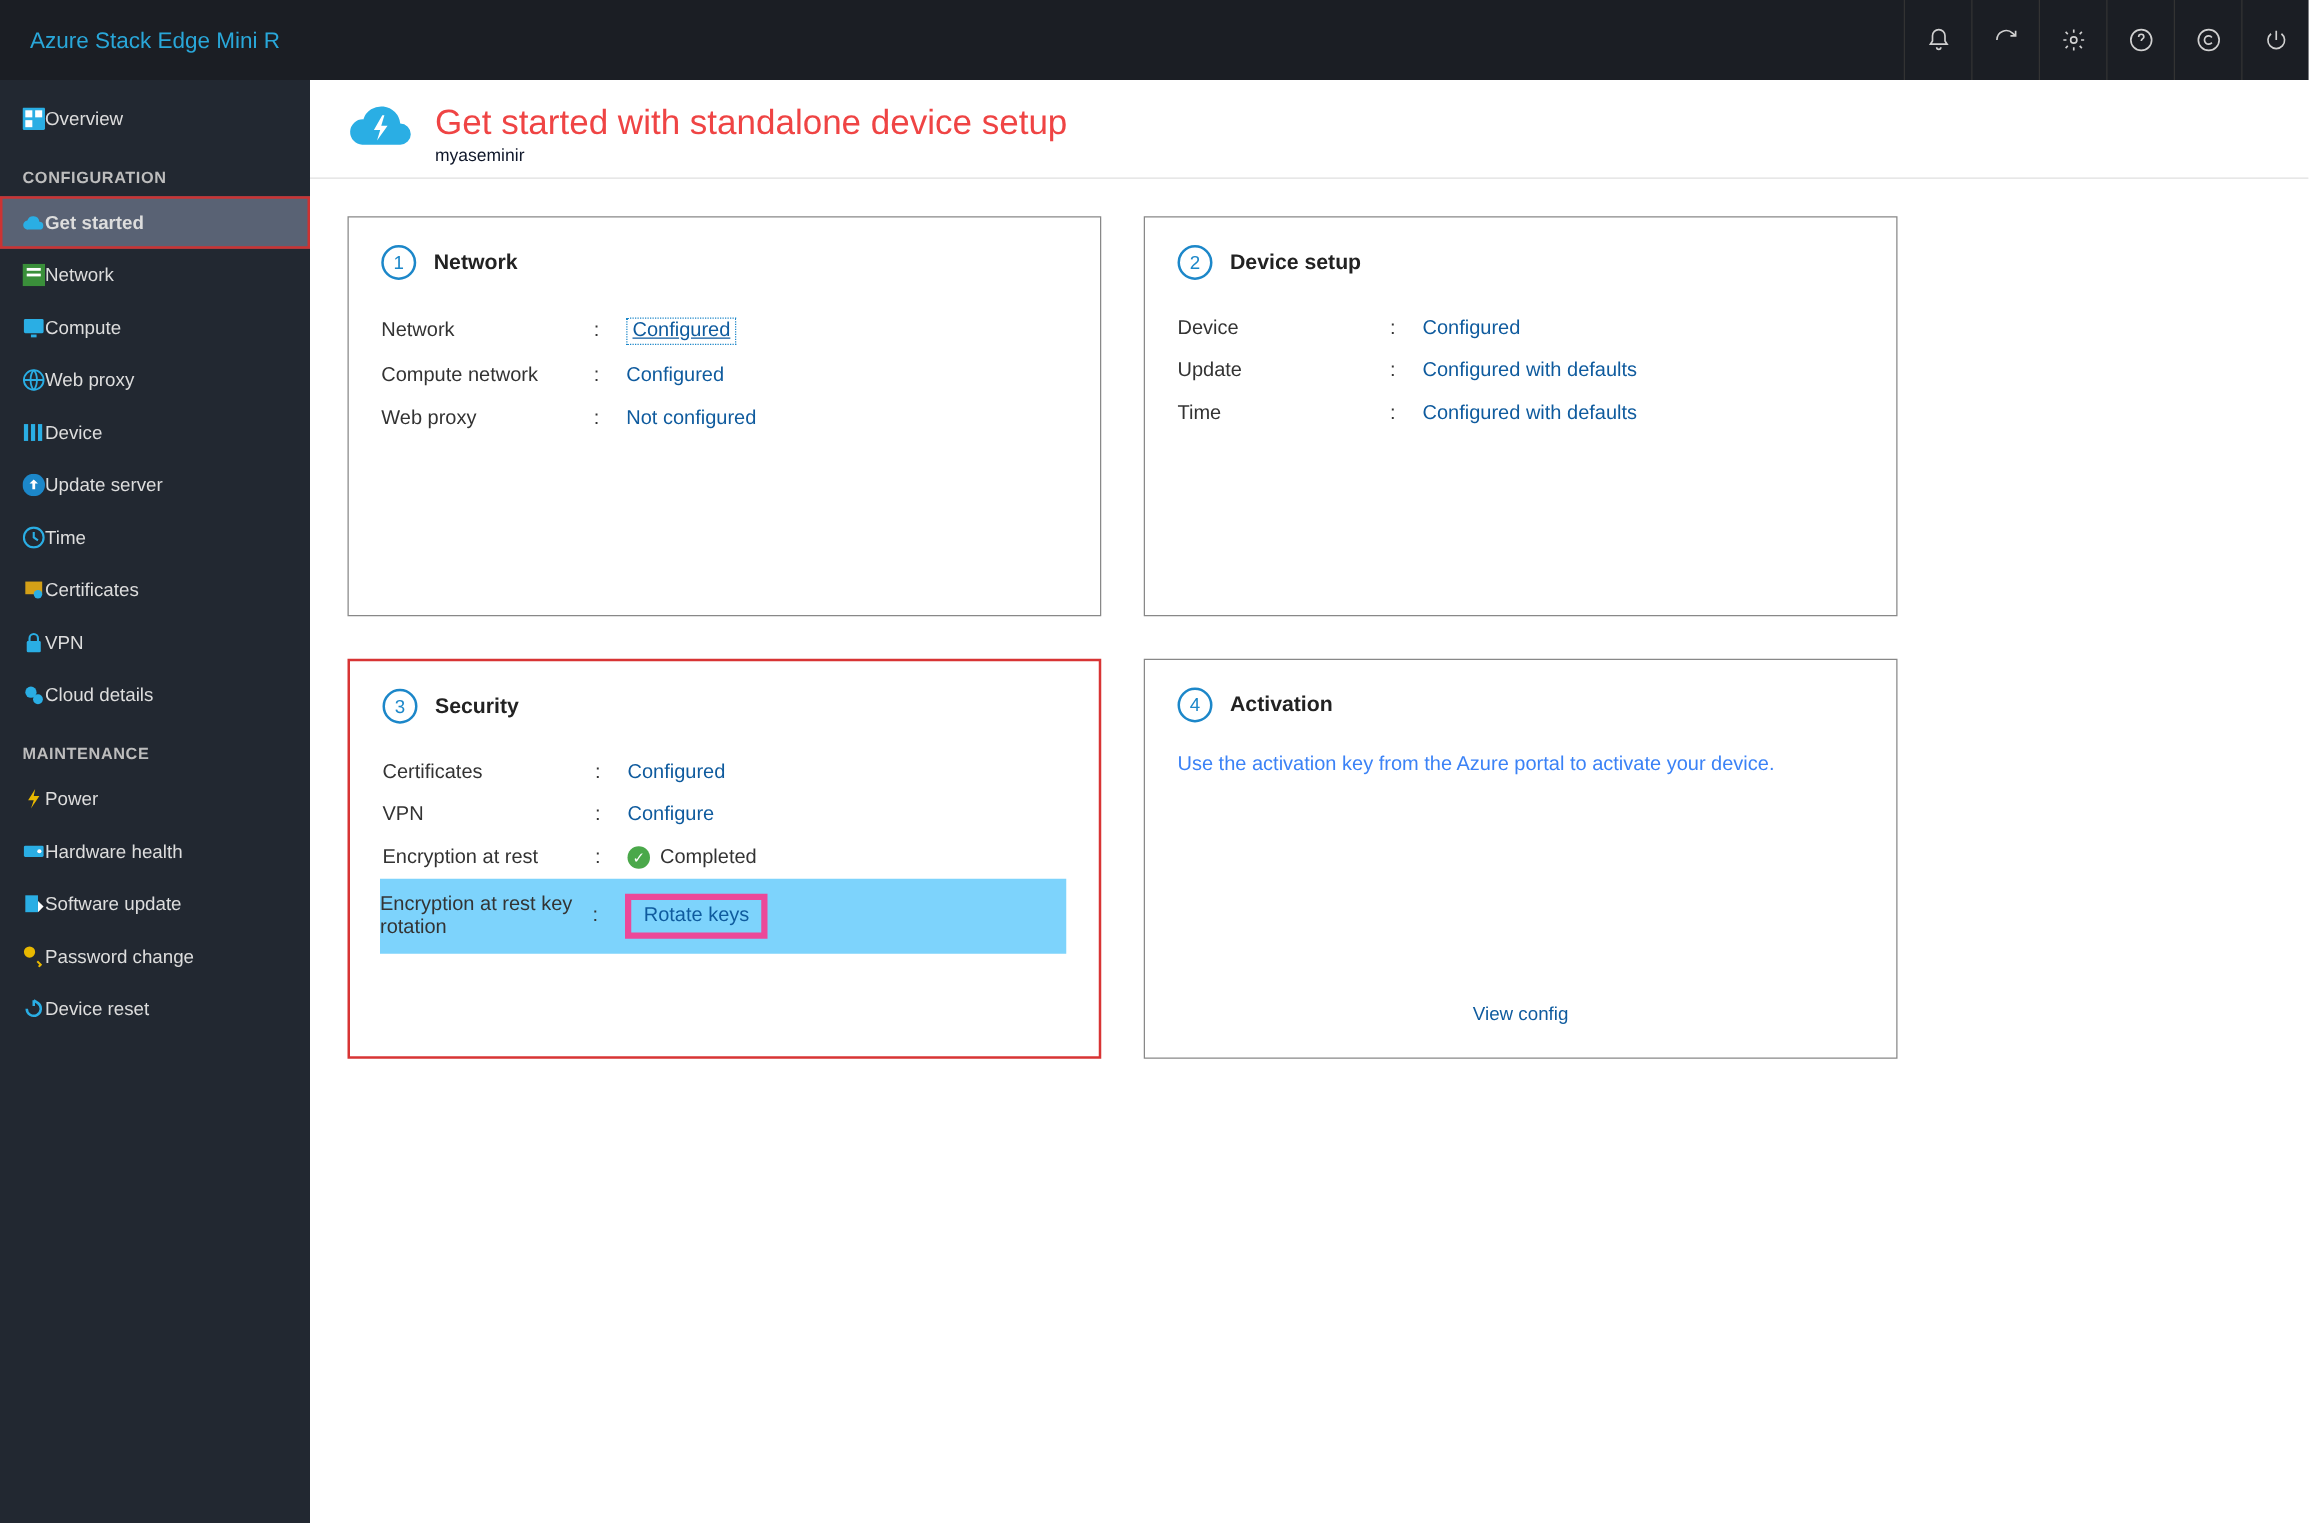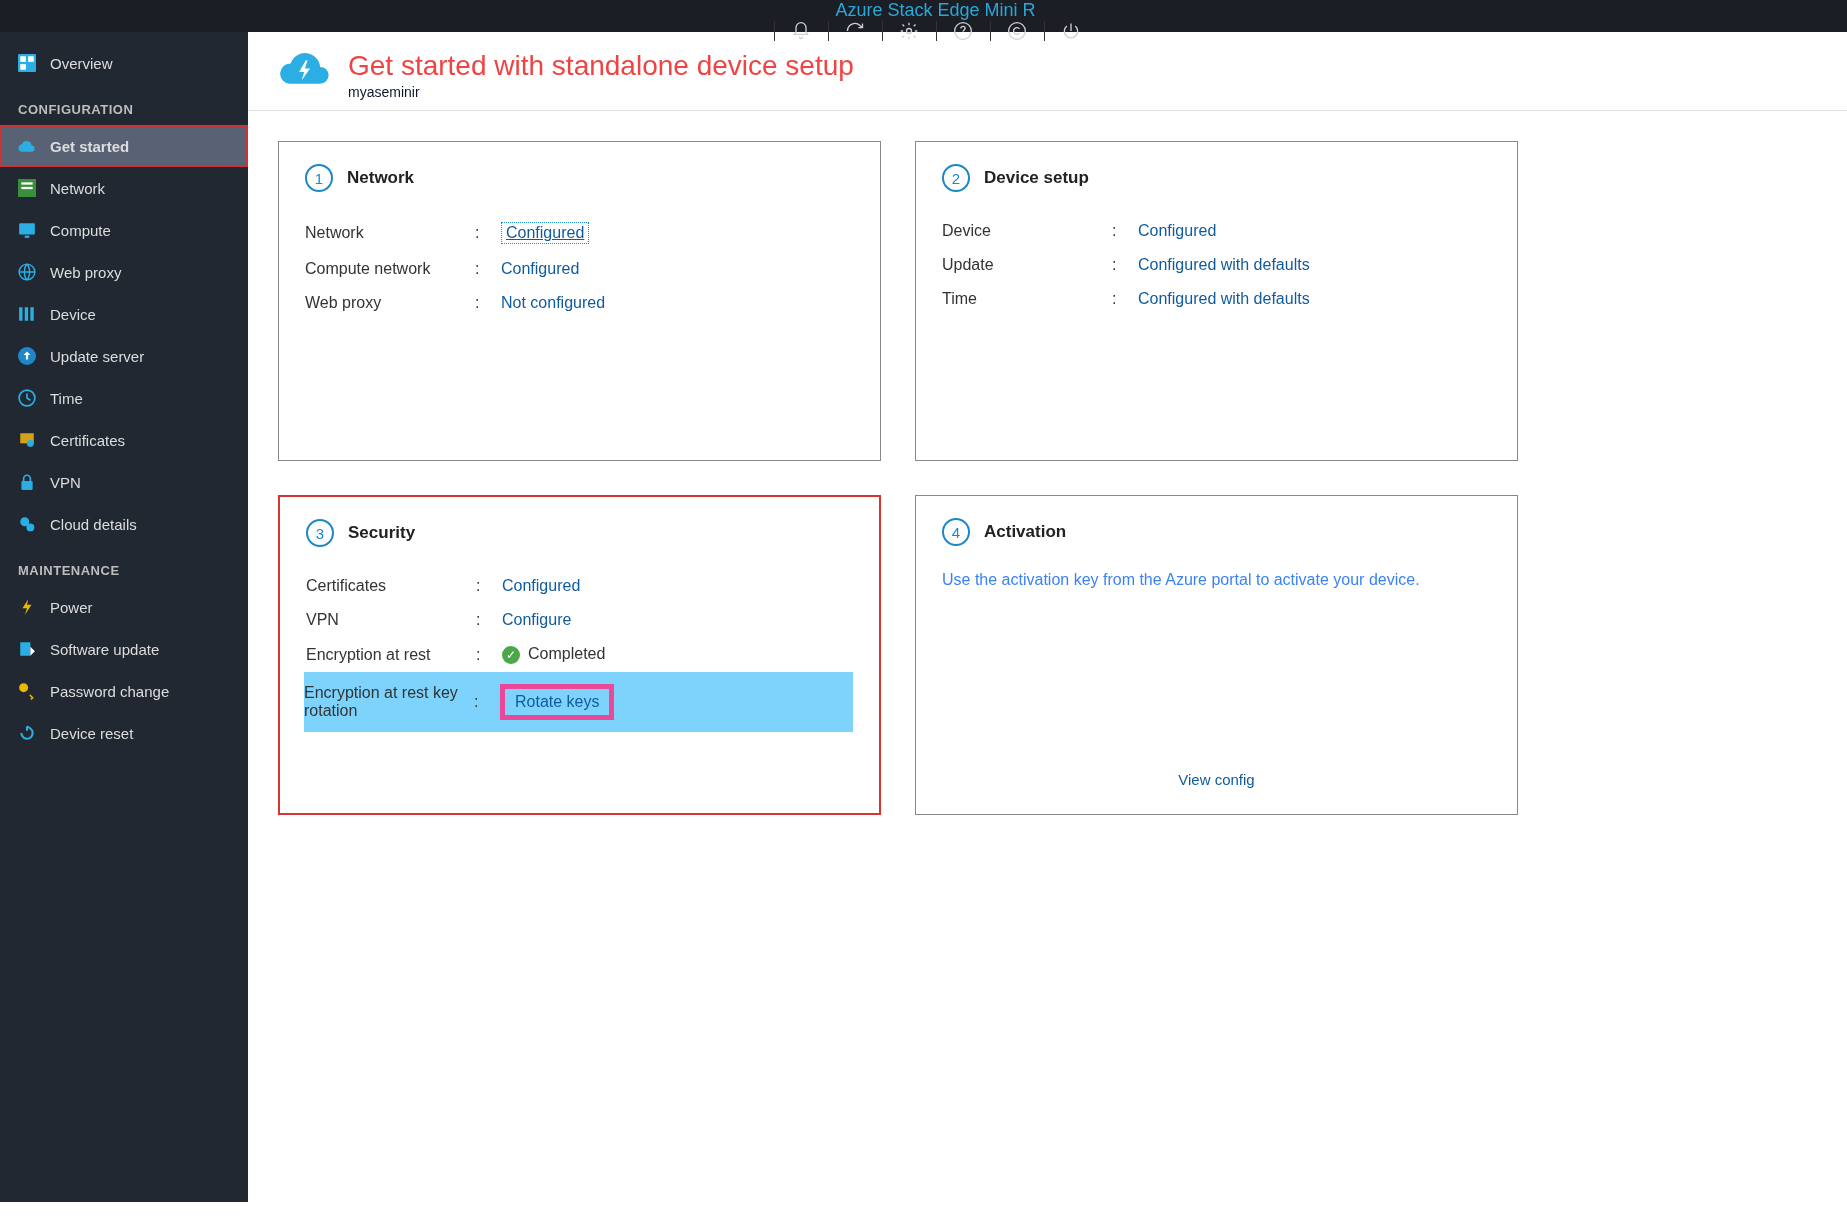--- a/index.html
+++ b/index.html
@@ -1,24 +1,24 @@
 <!DOCTYPE html>
 <html><head>
 <meta charset="utf-8">
 <style>
 * { margin: 0; padding: 0; box-sizing: border-box; }
 body { font-family: "Segoe UI", -apple-system, sans-serif; background: #fff; color: #333; font-size: 15px; }
-.topbar { background: #1b1e24; height: 32px; display: flex; align-items: center; justify-content: space-between; padding-left: 24px; flex-direction: column; }
+.topbar { background: #1b1e24; height: 64px; display: flex; align-items: center; justify-content: space-between; padding-left: 24px; }
 .topbar-title { color: #29a7d9; font-size: 18px; font-weight: 400; }
 .topbar-icons { display: flex; height: 100%; }
 .topbar-icon { width: 54px; display: flex; align-items: center; justify-content: center; color: #d0d0d0; border-left: 1px solid #333; cursor: pointer; }
 .topbar-icon svg { width: 20px; height: 20px; }
 .shell { display: flex; height: calc(100vh - 48px); }
 .sidebar { width: 248px; background: #222831; color: #ddd; overflow-y: auto; padding-top: 10px; }
-.side-item { display: flex; align-items: center; padding: 12px 18px; gap: 14px; cursor: pointer; font-size: 15px; }
+.side-item { display: flex; align-items: center; padding: 12px 18px; cursor: pointer; font-size: 15px; }
 .side-item.selected { background: #596274; position: relative; font-weight: bold; }
 .side-item.selected::after{content:"";position:absolute;inset:0;border:2px solid #cc3333;pointer-events:none;}
 .side-section { text-transform: uppercase; font-size: 13px; letter-spacing: .5px; color: #bdbdbd; padding: 18px 18px 8px; font-weight:600;}
 .side-icon { width: 18px; height: 18px; display:flex;align-items:center;justify-content:center; }
 .content { flex: 1; overflow-y: auto; }
 .page-header { display:flex; align-items:flex-start; gap:16px; padding:18px 30px 10px; border-bottom:1px solid #e0e0e0;}
 .cloud-icon { color:#2aaee4; width:54px;height:40px;}
 .page-title { font-size: 28px; font-weight: 400; color:#ef4444;}
 .page-subtitle { font-size: 14px; color:#0f172a; margin-top:2px;}
 .cards { display:grid; grid-template-columns: 1fr 1fr; gap:34px; padding:30px 30px 40px 30px; max-width: 1300px;}
@@ -196,20 +196,29 @@
           <span class="side-icon">
             <svg viewBox="0 0 16 16" fill="#e8b800">
               <path d="M9 1L4 9h4l-2 6 6-9H8l1-5z"></path>
             </svg>
           </span>
           <span>Power</span>
         </div>
         <div class="side-item">
           <span class="side-icon">
             <svg viewBox="0 0 16 16" fill="#2aaee4">
+              <rect x="1" y="4" width="14" height="8" rx="1"></rect>
+              <circle cx="12" cy="8" r="1.5" fill="#fff"></circle>
+            </svg>
+          </span>
+          <span>Hardware health</span>
+        </div>
+        <div class="side-item">
+          <span class="side-icon">
+            <svg viewBox="0 0 16 16" fill="#2aaee4">
               <rect x="2" y="2" width="9" height="12"></rect>
               <path d="M11 6l4 4-4 4z" fill="#fff"></path>
             </svg>
           </span>
           <span>Software update</span>
         </div>
         <div class="side-item">
           <span class="side-icon">
             <svg viewBox="0 0 16 16" fill="#e8b800">
               <circle cx="5" cy="5" r="4"></circle>

